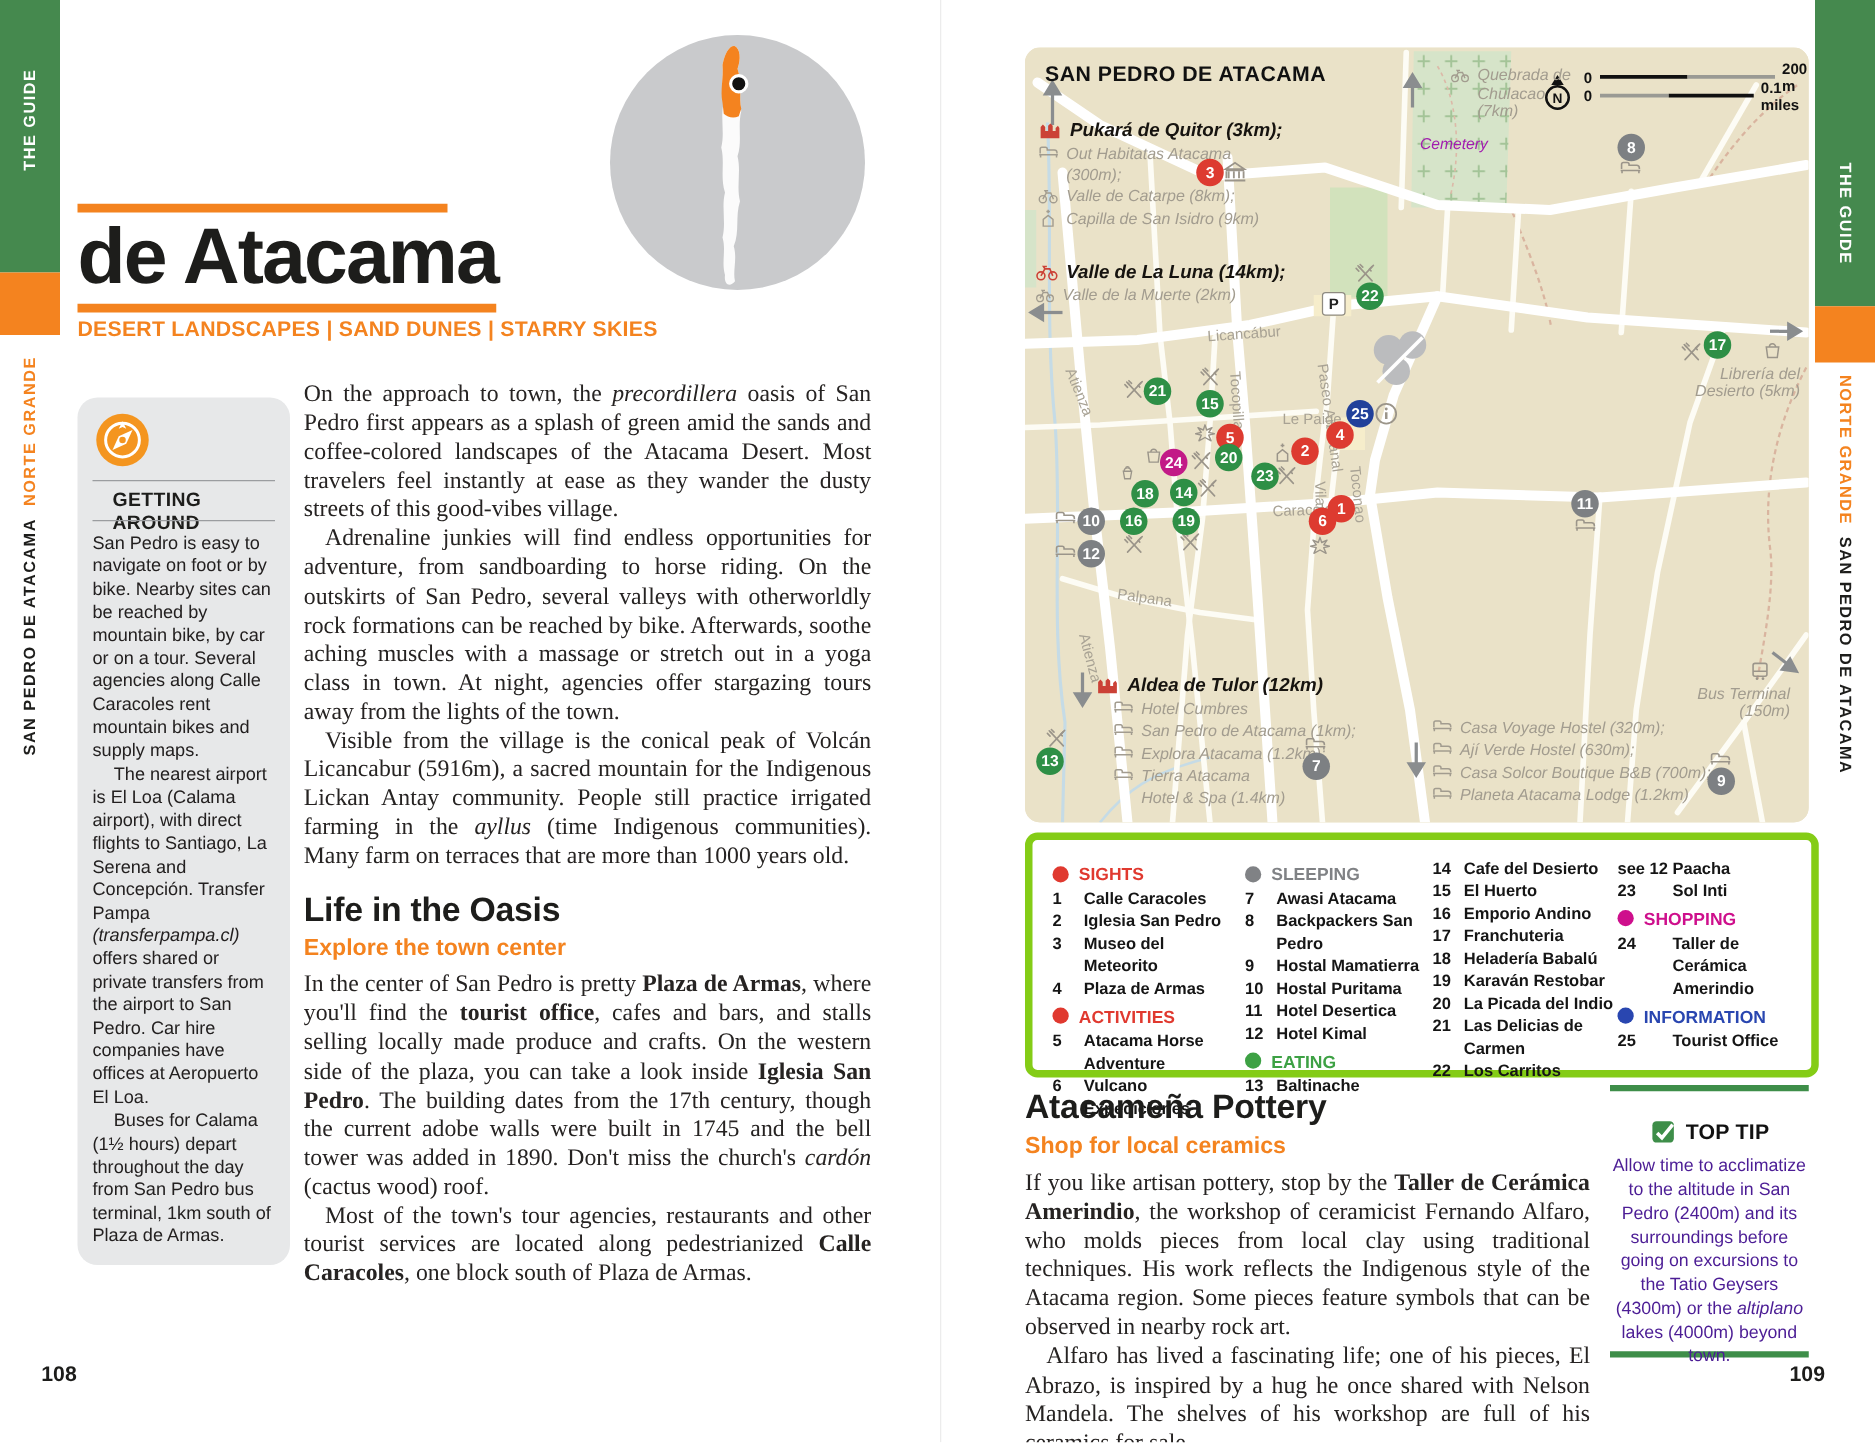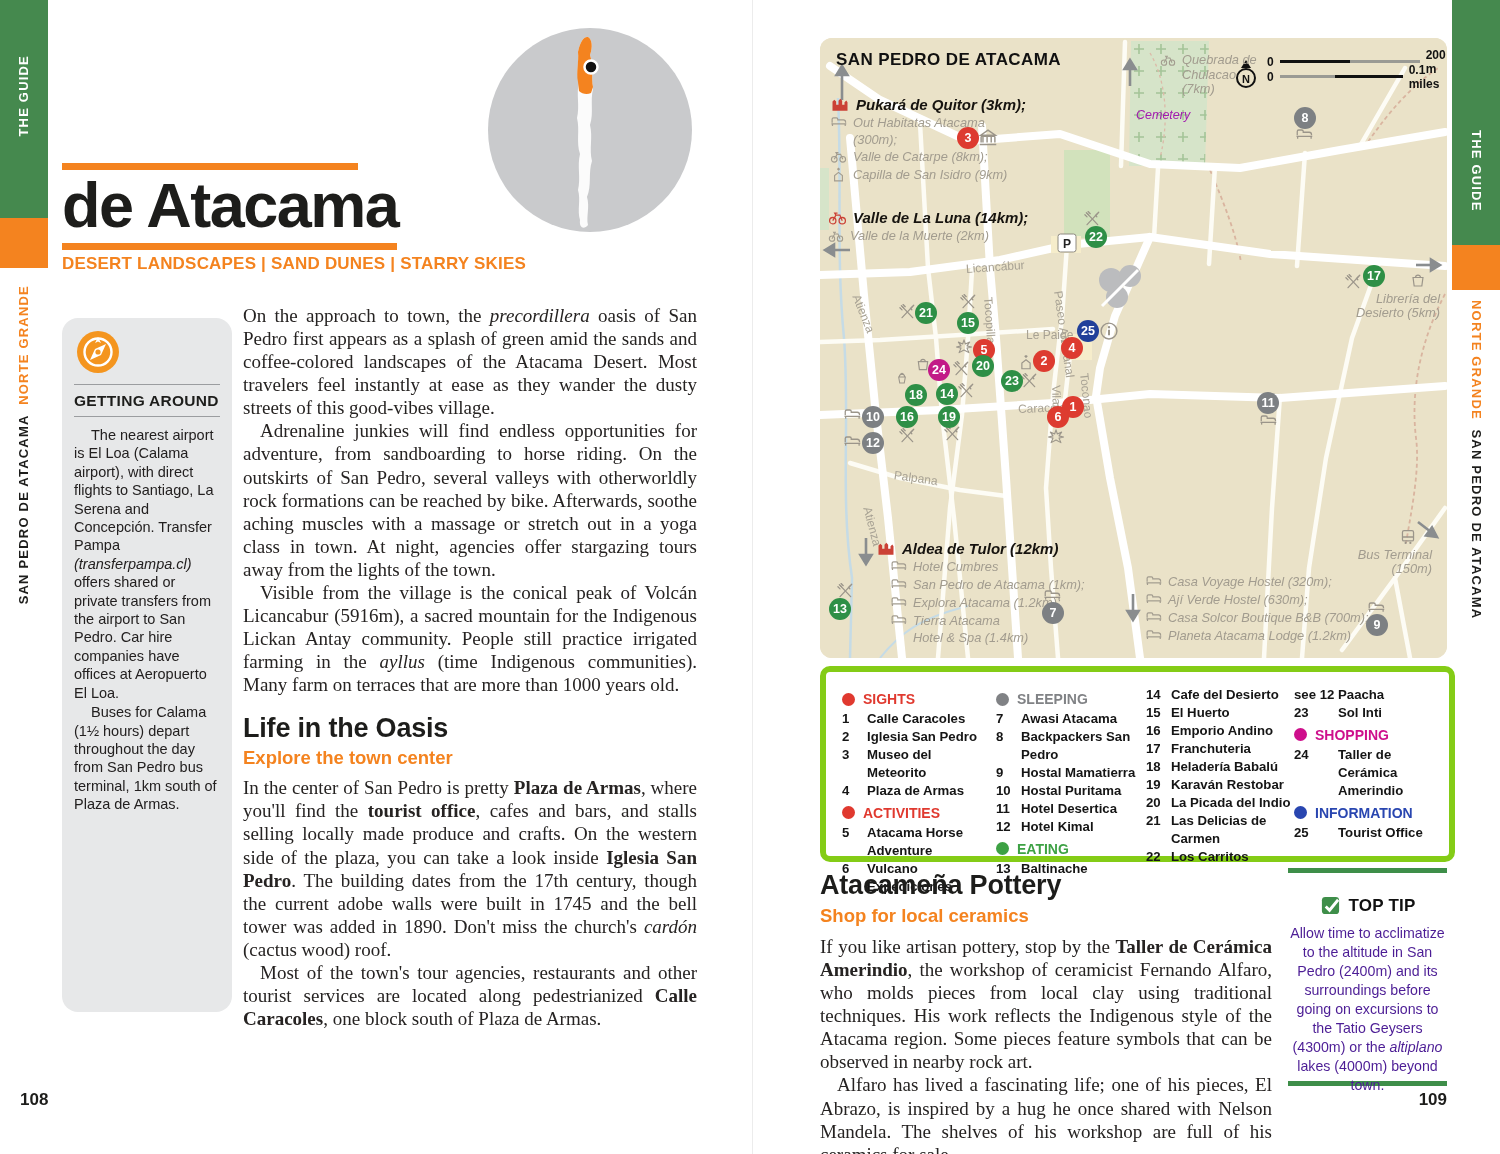--- a/index.html
+++ b/index.html
@@ -8,28 +8,28 @@
   .abs{position:absolute;}
   
   .edge-green{background:#45894E;}
   .edge-orange{background:#F4831F;}
   .vtext{writing-mode:vertical-rl;font:700 13px "Liberation Sans",sans-serif;letter-spacing:1.2px;white-space:nowrap;}
   .vflip{transform:rotate(180deg);}
   .vtab{color:#fff;}
   .vsec-orange{color:#F4831F;}
   .vsec-black{color:#1d1d1b;}
   .gutter{position:absolute;left:752px;top:0;width:1px;height:1154px;background:#ececec;}
-  .pgnum{font:700 17px "Liberation Sans",sans-serif;color:#1d1d1b;}
+  .pgnum{font:700 17px "Liberation Sans",sans-serif;color:#1d1d1b;margin-left:13px;}
   
   .h1{font:800 63px/1 "Liberation Sans",sans-serif;letter-spacing:-1.5px;color:#1d1d1b;}
   .rule{background:#F4831F;height:7px;}
   .kicker{font:700 17px "Liberation Sans",sans-serif;color:#F4831F;letter-spacing:.2px;}
   .inset-circle svg{display:block;}
   .sidebar{background:#E7E8E9;border-radius:16px;}
-  .sb-head{font:700 15.5px "Liberation Sans",sans-serif;letter-spacing:.3px;}
+  .sb-head{font:700 15.5px "Liberation Sans",sans-serif;letter-spacing:.3px;margin-left:16px;}
   .sb-rule{height:1px;background:#9b9da0;}
   .sb-body{font:400 14.5px/1.27 "Liberation Sans",sans-serif;color:#232020;}
   .sb-body p{margin:0 0 1px 0;}
   .serif{font-family:"Liberation Serif",serif;font-size:19px;line-height:1.215;color:#262322;text-align:justify;}
   .serif p{margin:0;}
   .ind{text-indent:17px;}
   .h2{font:700 27px "Liberation Sans",sans-serif;letter-spacing:-.2px;color:#1d1d1b;}
   .h3{font:700 18.5px "Liberation Sans",sans-serif;color:#F4831F;}
   
   .map{background:#EAE2C8;border-radius:12px;overflow:hidden;}
@@ -179,20 +179,21 @@
   </div>
 
   <div class="abs sidebar" style="left:62px;top:318px;width:170px;height:694px;">
     <svg class="abs" style="left:14px;top:12px;" width="44" height="44" viewBox="0 0 44 44">
         <use href="#i-compassrose"></use>
       </svg>
     <div class="abs sb-rule" style="left:12px;top:66px;width:146px;"></div>
     <div class="abs sb-head" style="left:12px;top:74px;">GETTING AROUND</div>
     <div class="abs sb-rule" style="left:12px;top:98px;width:146px;"></div>
     <div class="abs sb-body" style="left:12px;top:108px;width:148px;">
+      <p><span>San Pedro is easy to navigate on foot or by bike. Nearby sites can be reached by mountain bike, by car or on a tour. Several agencies along Calle Caracoles rent mountain bikes and supply maps.</span></p>
       <p class="ind"><span>The nearest airport is El Loa (Calama airport), with direct flights to Santiago, La Serena and Concepción. Transfer Pampa </span><span style="font-style: italic;">(transferpampa.cl)</span><span> offers shared or private transfers from the airport to San Pedro. Car hire companies have offices at Aeropuerto El Loa.</span></p>
       <p class="ind"><span>Buses for Calama (1½ hours) depart throughout the day from San Pedro bus terminal, 1km south of Plaza de Armas.</span></p>
     </div>
   </div>
 
   <div class="abs serif" style="left:243px;top:304px;width:454px;">
     <p><span>On the approach to town, the </span><span style="font-style: italic;">precordillera</span><span> oasis of San Pedro first appears as a splash of green amid the sands and coffee-colored landscapes of the Atacama Desert. Most travelers feel instantly at ease as they wander the dusty streets of this good-vibes village.</span></p>
     <p class="ind"><span>Adrenaline junkies will find endless opportunities for adventure, from sandboarding to horse riding. On the outskirts of San Pedro, several valleys with otherworldly rock formations can be reached by bike. Afterwards, soothe aching muscles with a massage or stretch out in a yoga class in town. At night, agencies offer stargazing tours away from the lights of the town.</span></p>
     <p class="ind"><span>Visible from the village is the conical peak of Volcán Licancabur (5916m), a sacred mountain for the Indigenous Lickan Antay community. People still practice irrigated farming in the </span><span style="font-style: italic;">ayllus</span><span> (time Indigenous communities). Many farm on terraces that are more than 1000 years old.</span></p>
     <div class="h2" style="margin:17px 0 3px 0;text-align:left;">Life in the Oasis</div>

